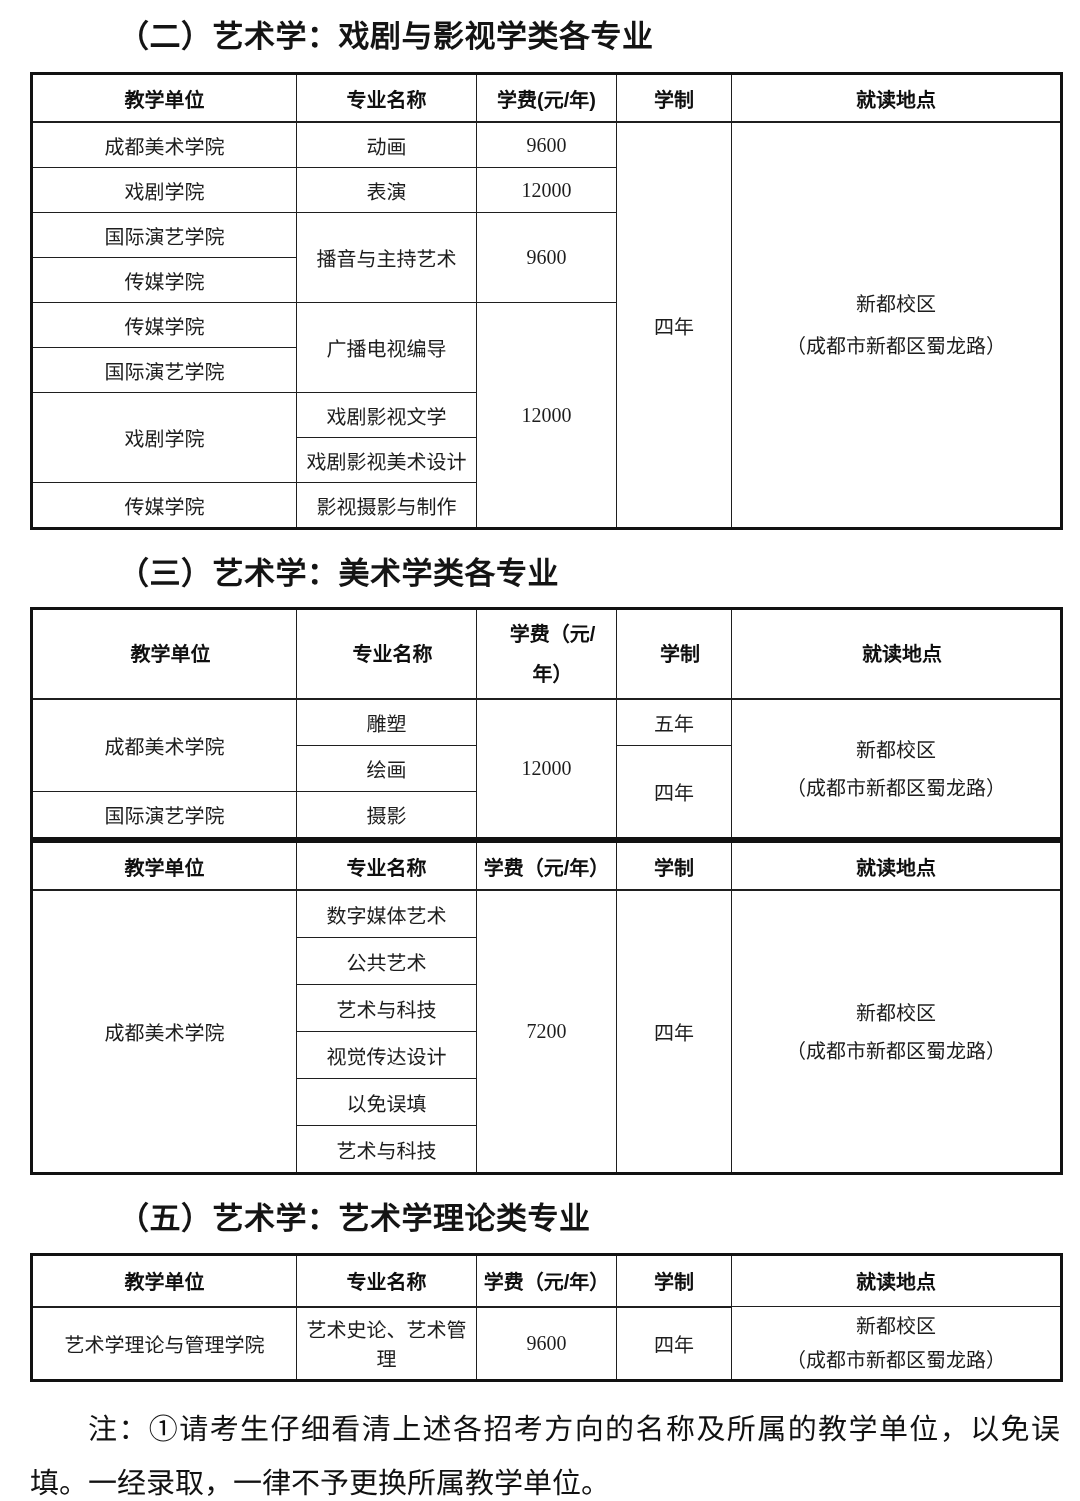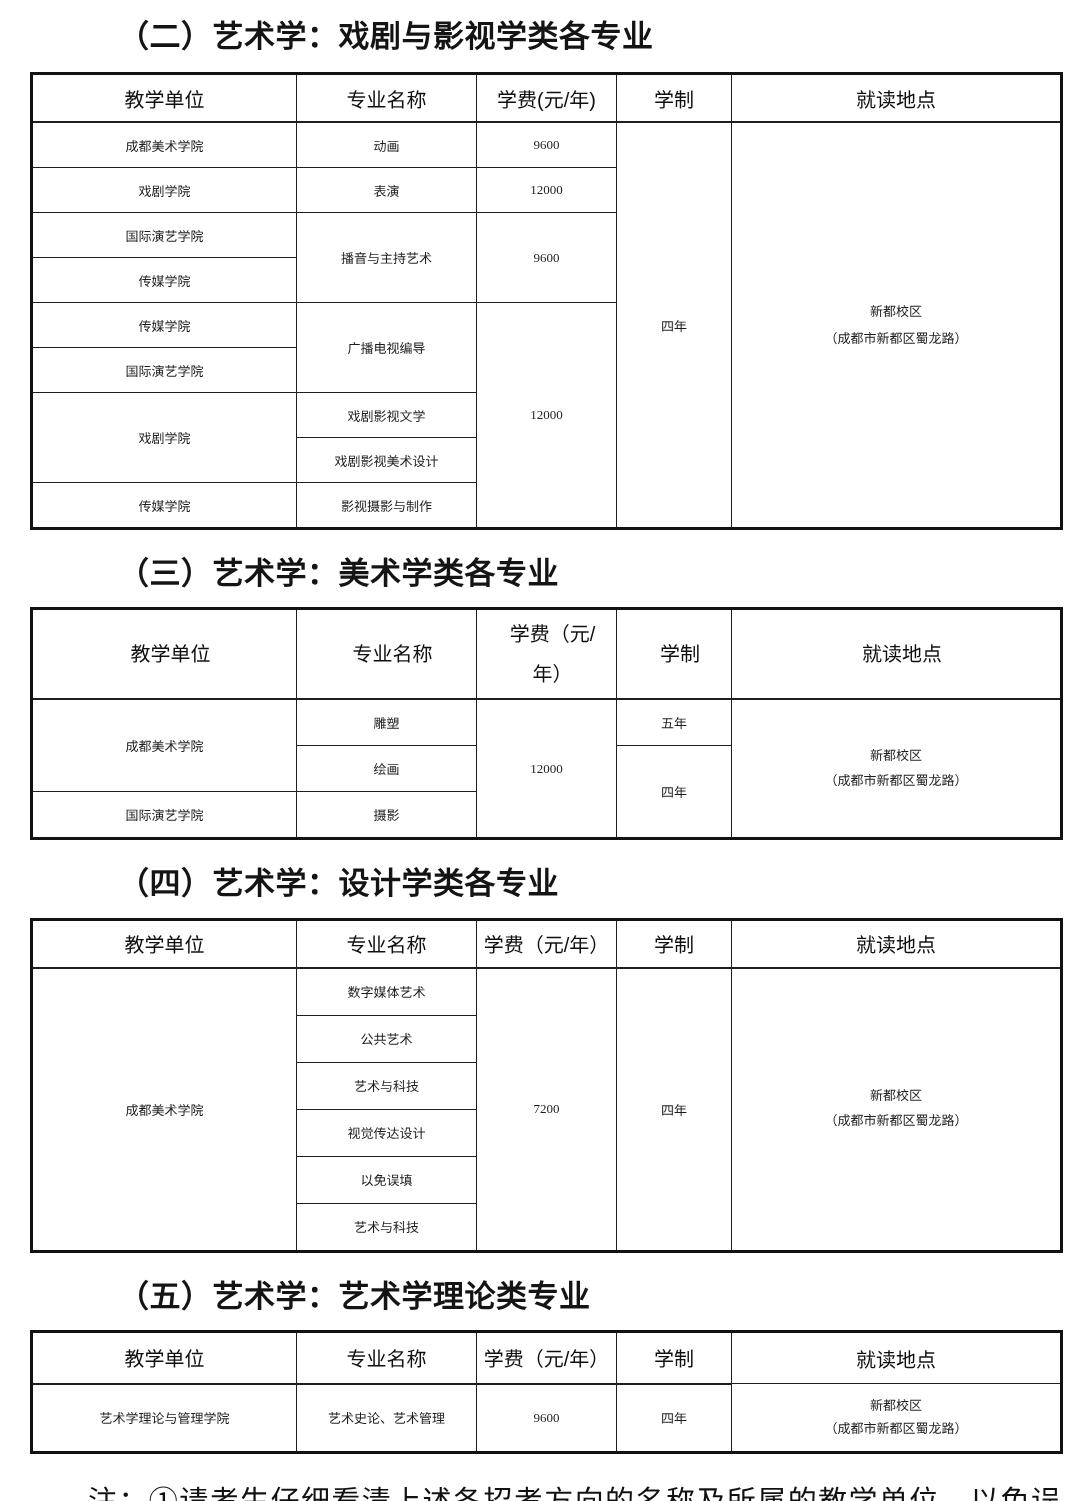--- a/index.html
+++ b/index.html
@@ -2,22 +2,22 @@
 <html lang="zh-CN"><head>
 <meta charset="utf-8">
 <style>
   html,body{margin:0;padding:0;background:#ffffff;}
   body{width:1080px;min-height:1501px;font-family:"Liberation Serif","DejaVu Serif",serif;color:#1b1b1b;}
   .page{padding:14px 20px 20px 30px;}
   .section-title{font-size:31px;font-weight:700;letter-spacing:.5px;color:#141414;margin:25px 0 15px 88px;line-height:1.2;}
   .section-first .section-title{margin-top:6px;font-family:Liberation Mono, monospace;}
   table.doc{border-collapse:collapse;table-layout:fixed;width:1030px;border:3px solid #121212;}
   .doc th,.doc td{border:1.5px solid #1f1f1f;text-align:center;vertical-align:middle;white-space:pre-line;padding:2px 4px;overflow:hidden;}
-  .doc th{font-family:"Liberation Sans","DejaVu Sans",sans-serif;font-weight:400;font-size:20px;color:#0f0f0f;border-bottom-width:2.5px;}
-  .doc td{font-size:13px;color:#1d1d1d;}
+  .doc th{font-family:"Liberation Sans","DejaVu Sans",sans-serif;font-weight:700;font-size:20px;color:#0f0f0f;border-bottom-width:2.5px;}
+  .doc td{font-size:20px;color:#1d1d1d;}
   .c1{width:265px}.c2{width:180px}.c3{width:140px}.c4{width:115px}.c5{width:330px}
   .t1 th{height:42px}.t1 td{height:40px}.t1 .loc{line-height:2.1;}
   .t2 th{height:84px;line-height:2.0;padding-left:16px;}.t2 td{height:41px}.t2 .loc{line-height:1.9;}
   .t3 th{height:42px}.t3 td{height:42px}.t3 .loc{line-height:1.9;}
   .t4 th{height:46px}.t4 td{height:62px}.t4 .loc{line-height:1.7;}
   .no-bb{border-bottom:none !important;}
   .note{width:1030px;font-size:29px;line-height:54px;color:#111;text-align:justify;text-indent:58px;margin-top:20px;}
 </style>
 </head>
 <body>
@@ -123,21 +123,20 @@
         </tr>
         <tr>
           <td>国际演艺学院</td>
           <td>摄影</td>
         </tr>
       </tbody>
     </table>
   </section>
 
   <section>
-    <h2 class="section-title">（四）艺术学：设计学类各专业</h2>
     <table class="doc t3">
       <colgroup>
           <col class="c1">
           <col class="c2">
           <col class="c3">
           <col class="c4">
           <col class="c5">
         </colgroup>
       <thead>
         <tr>

